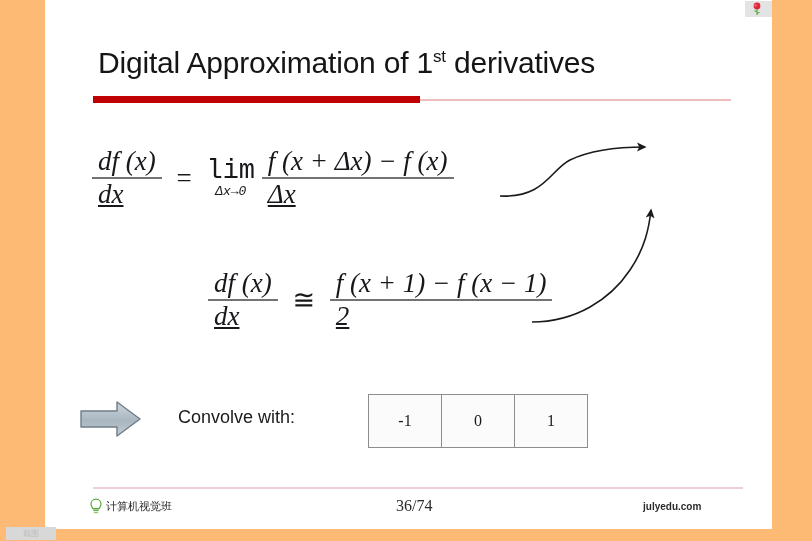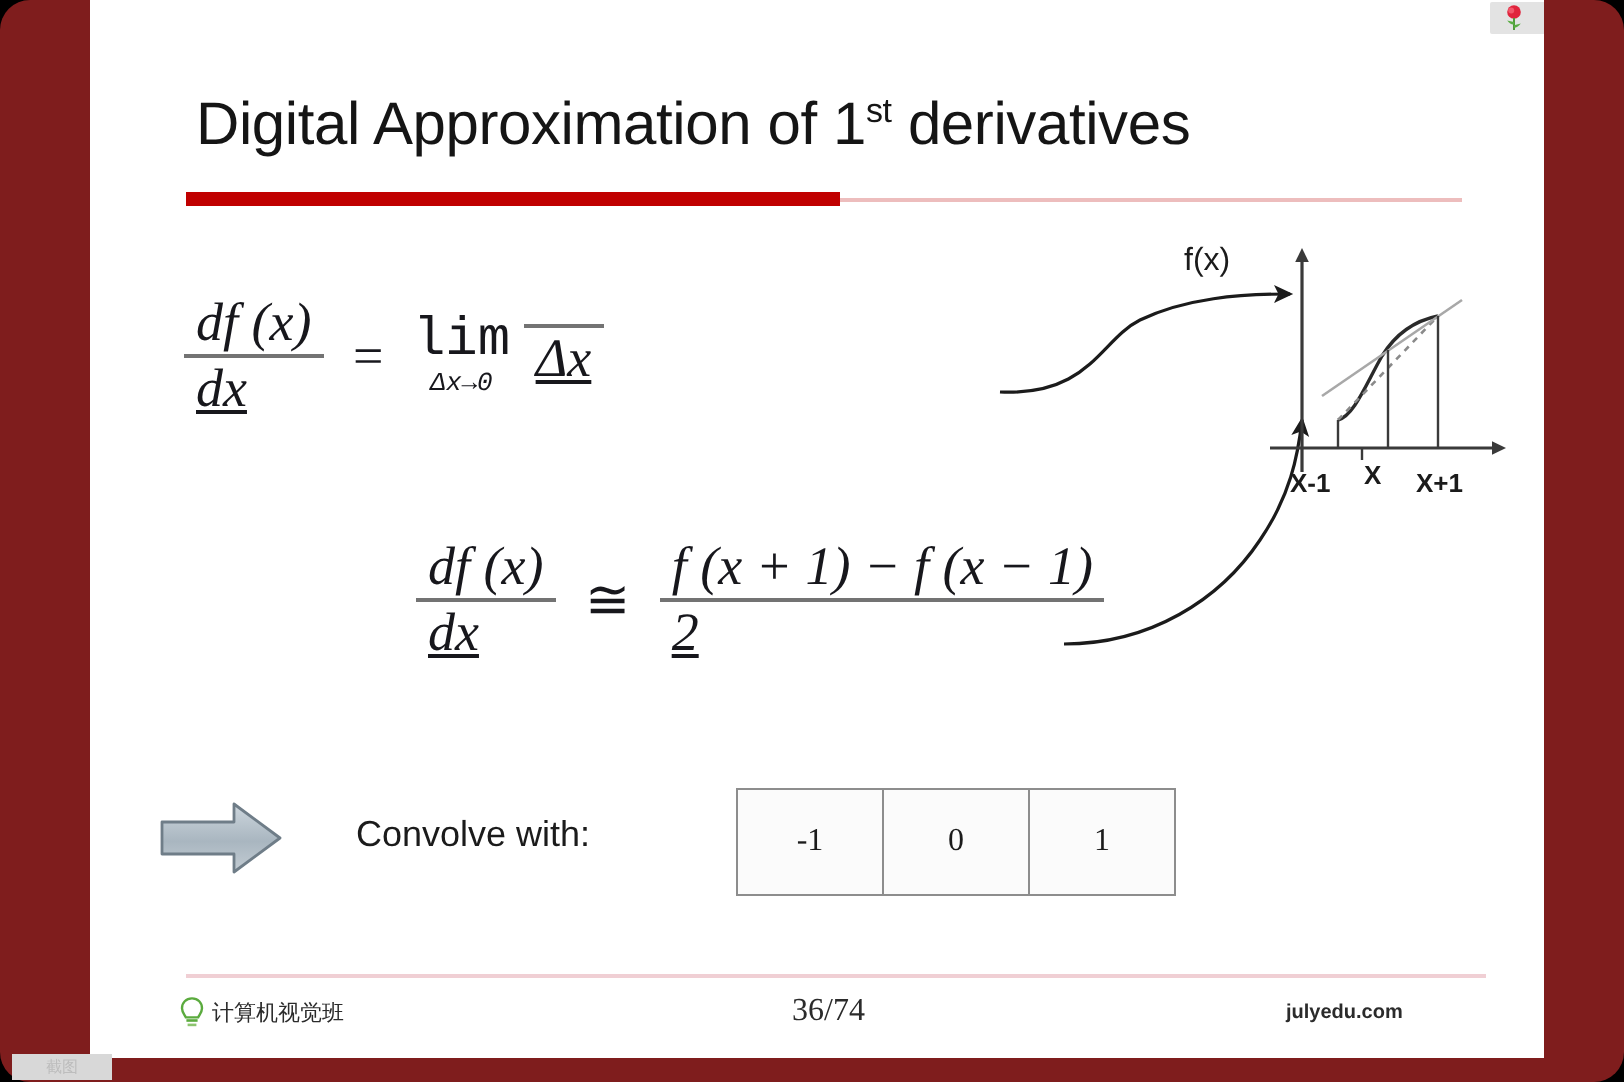--- a/index.html
+++ b/index.html
@@ -1,19 +1,19 @@
 <!DOCTYPE html>
 <html><head>
 <meta charset="utf-8">
 <style>
   html,body{margin:0;padding:0;background:#000;}
   body{width:812px;height:541px;overflow:hidden;
        font-family:"Liberation Sans","DejaVu Sans",sans-serif;}
 
-  #stage{position:relative;width:812px;height:541px;background:#7f1d1d;border-radius:15px;}
+  #stage{position:relative;width:812px;height:541px;background:#fdba74;}
 
   
   #slide{position:absolute;left:45px;top:0;width:727px;height:529px;
          background:#ffffff;overflow:hidden;}
 
   
   .rose-badge{position:absolute;left:700px;top:1px;width:29px;height:16px;
               background:#e3e3e3;border-radius:1px;}
   .rose-badge .rose{position:absolute;left:6px;top:1px;width:12px;height:14px;}
 
@@ -101,20 +101,21 @@
       <span class="frac">
         <span class="num it">df (x)</span>
         <span class="den it">dx</span>
       </span>
       <span class="op">=</span>
       <span class="lim">
         <span class="lw">lim</span>
         <span class="ls it">Δx→0</span>
       </span>
       <span class="frac">
+        <span class="num it">f (x + Δx) − f (x)</span>
         <span class="den it">Δx</span>
       </span>
     </div>
 
     <div class="math" id="eq2">
       <span class="frac">
         <span class="num it">df (x)</span>
         <span class="den it">dx</span>
       </span>
       <span class="op">≅</span>
@@ -127,46 +128,20 @@
     <svg style="position:absolute;left:0;top:0;width:727px;height:529px;pointer-events:none;">
       <defs>
         <marker id="ah" markerWidth="7" markerHeight="7" refX="5" refY="3.2" orient="auto" markerUnits="strokeWidth">
           <path d="M0,0.4 L6,3.2 L0,6 L1.4,3.2 Z" fill="#1b1b1b"></path>
         </marker>
       </defs>
       <path d="M455,196 C500,198 505,170 525,160 C548,149 575,147 600,147" fill="none" stroke="#1b1b1b" stroke-width="1.6" marker-end="url(#ah)"></path>
       <path d="M487,322 C530,322 565,300 585,270 C600,248 604,228 606,210" fill="none" stroke="#1b1b1b" stroke-width="1.6" marker-end="url(#ah)"></path>
     </svg>
 
-    <div id="graph">
-      <div class="fx-label">f(x)</div>
-      <svg viewBox="0 0 185 140" style="position:absolute;left:0;top:0;width:185px;height:140px;">
-
-        <line x1="66" y1="116" x2="66" y2="8" stroke="#3a3a3a" stroke-width="1.6"></line>
-        <path d="M66,4 L62.6,11 L69.4,11 Z" fill="#3a3a3a"></path>
-
-        <line x1="50" y1="104" x2="164" y2="104" stroke="#3a3a3a" stroke-width="1.6"></line>
-        <path d="M168,104 L161,100.6 L161,107.4 Z" fill="#3a3a3a"></path>
-
-        <path d="M84,90 C92,88 98,72 106,58 C114,45 124,40 134,38" fill="none" stroke="#2a2a2a" stroke-width="1.7"></path>
-
-        <line x1="84" y1="90" x2="134" y2="38" stroke="#8a8a8a" stroke-width="1.3" stroke-dasharray="3,3"></line>
-
-        <line x1="76" y1="78" x2="146" y2="30" stroke="#a8a8a8" stroke-width="1.3"></line>
-
-        <line x1="84" y1="104" x2="84" y2="90" stroke="#3a3a3a" stroke-width="1.2"></line>
-        <line x1="109" y1="104" x2="109" y2="55" stroke="#3a3a3a" stroke-width="1.2"></line>
-        <line x1="134" y1="104" x2="134" y2="38" stroke="#3a3a3a" stroke-width="1.2"></line>
-
-        <line x1="96" y1="104" x2="96" y2="110" stroke="#3a3a3a" stroke-width="1.2"></line>
-      </svg>
-      <div class="xlab" style="left:60px;top:114px;">X-1</div>
-      <div class="xlab" style="left:97px;top:110px;">X</div>
-      <div class="xlab" style="left:123px;top:114px;">X+1</div>
-    </div>
 
     <svg class="arrow-big" viewBox="0 0 66 42">
       <defs>
         <linearGradient id="ag" x1="0" y1="0" x2="0" y2="1">
           <stop offset="0%" stop-color="#cdd6dd"></stop>
           <stop offset="55%" stop-color="#a9b6c0"></stop>
           <stop offset="100%" stop-color="#c3ccd3"></stop>
         </linearGradient>
       </defs>
       <path d="M3,13 L39,13 L39,4 L62,21 L39,38 L39,29 L3,29 Z" fill="url(#ag)" stroke="#6f7d88" stroke-width="1.4" stroke-linejoin="round"></path>

